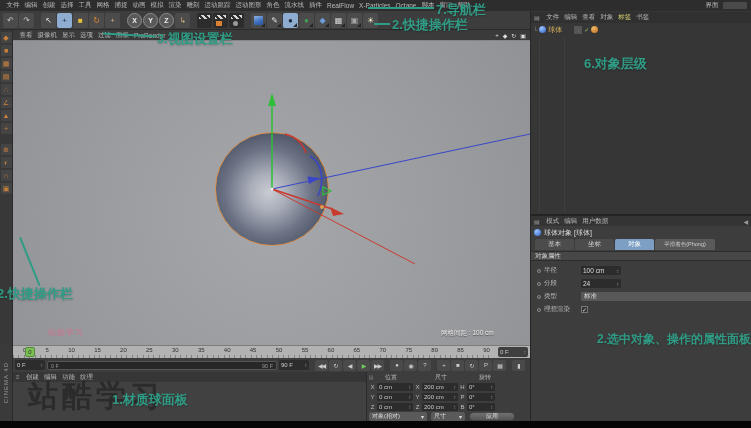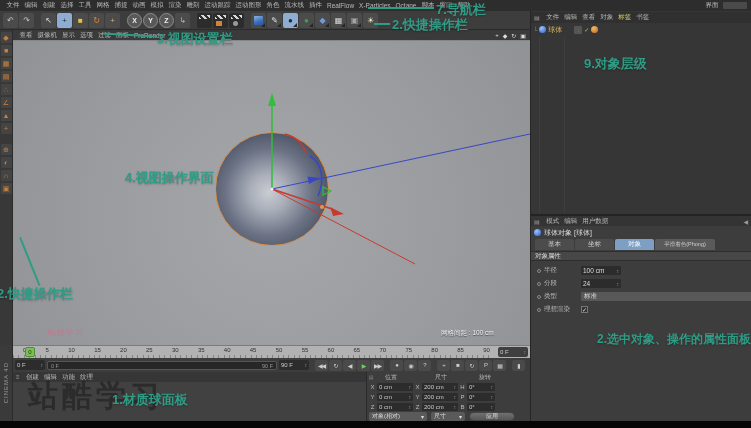--- a/index.html
+++ b/index.html
@@ -642,21 +642,20 @@
       </div>
     </div>
   </div>
 
   <div class="ann-line" style="left:368px;top:7px;width:66px"></div>
   <div class="ann" style="left:436px;top:1px">7.导航栏</div>
   <div class="ann-line" style="left:374px;top:23px;width:16px"></div>
   <div class="ann" style="left:392px;top:16px">2.快捷操作栏</div>
   <div class="ann-line" style="left:103px;top:34px;width:53px;transform:rotate(3deg)"></div>
   <div class="ann" style="left:157px;top:30px">3.视图设置栏</div>
-  <div class="ann" style="left:125px;top:169px">4.视图操作界面</div>
-  <div class="ann" style="left:584px;top:55px">9.对象层级</div>
+  <div class="ann" style="left:584px;top:55px">6.对象层级</div>
   <div class="ann" style="left:597px;top:331px;font-size:12px">2.选中对象、操作的属性面板</div>
   <div class="ann" style="left:112px;top:391px">1.材质球面板</div>
   <div class="ann-line" style="left:21px;top:237px;width:52px;transform-origin:0 0;transform:rotate(68deg)"></div>
   <div class="ann" style="left:-3px;top:285px">2.快捷操作栏</div>
 
   <div class="bottom-bar"></div>
 </div>
 
 </body></html>

